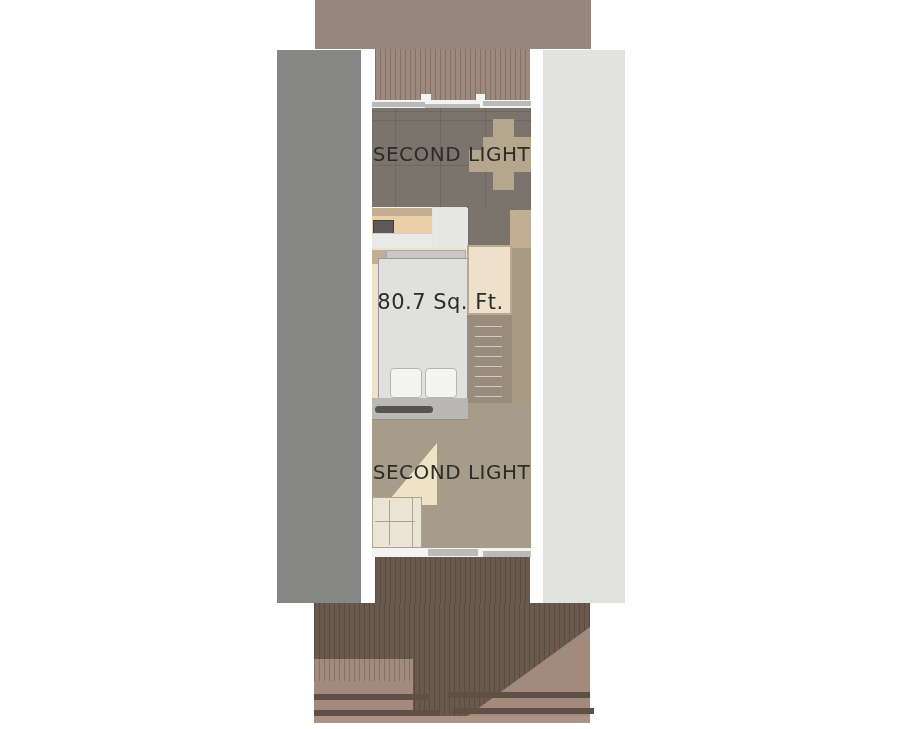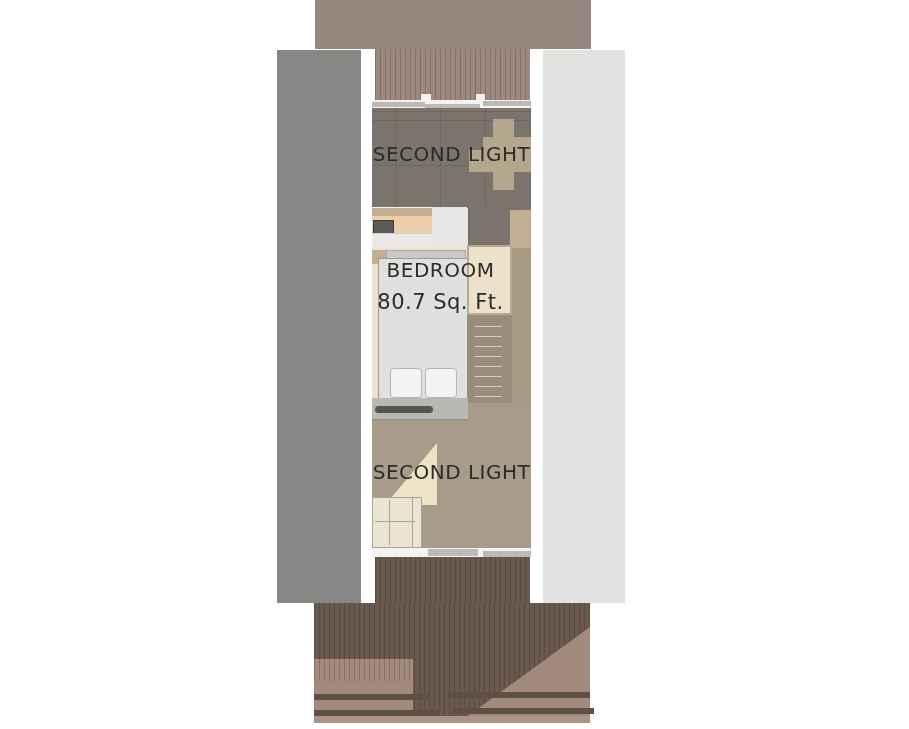--- a/index.html
+++ b/index.html
@@ -136,21 +136,20 @@
     <div class="abs nightstand"></div>
     <div class="abs headboard"></div>
     <div class="abs bed">
       <div class="pillow pillow-left"></div>
       <div class="pillow pillow-right"></div>
     </div>
     <div class="abs wardrobe"></div>
     <div class="abs staircase"></div>
     <div class="abs bedroom-right-strip"></div>
 
-    <div class="abs plan-label label-bedroom">BEDROOM</div>
     <div class="abs plan-label label-area">80.7 Sq. Ft.</div>
 
     <div class="abs living-floor"></div>
     <div class="abs loft-band">
       <div class="abs ceiling-fan"></div>
     </div>
     <div class="abs light-patch"></div>
 
     <div class="abs plan-label label-living">SECOND LIGHT</div>
 

